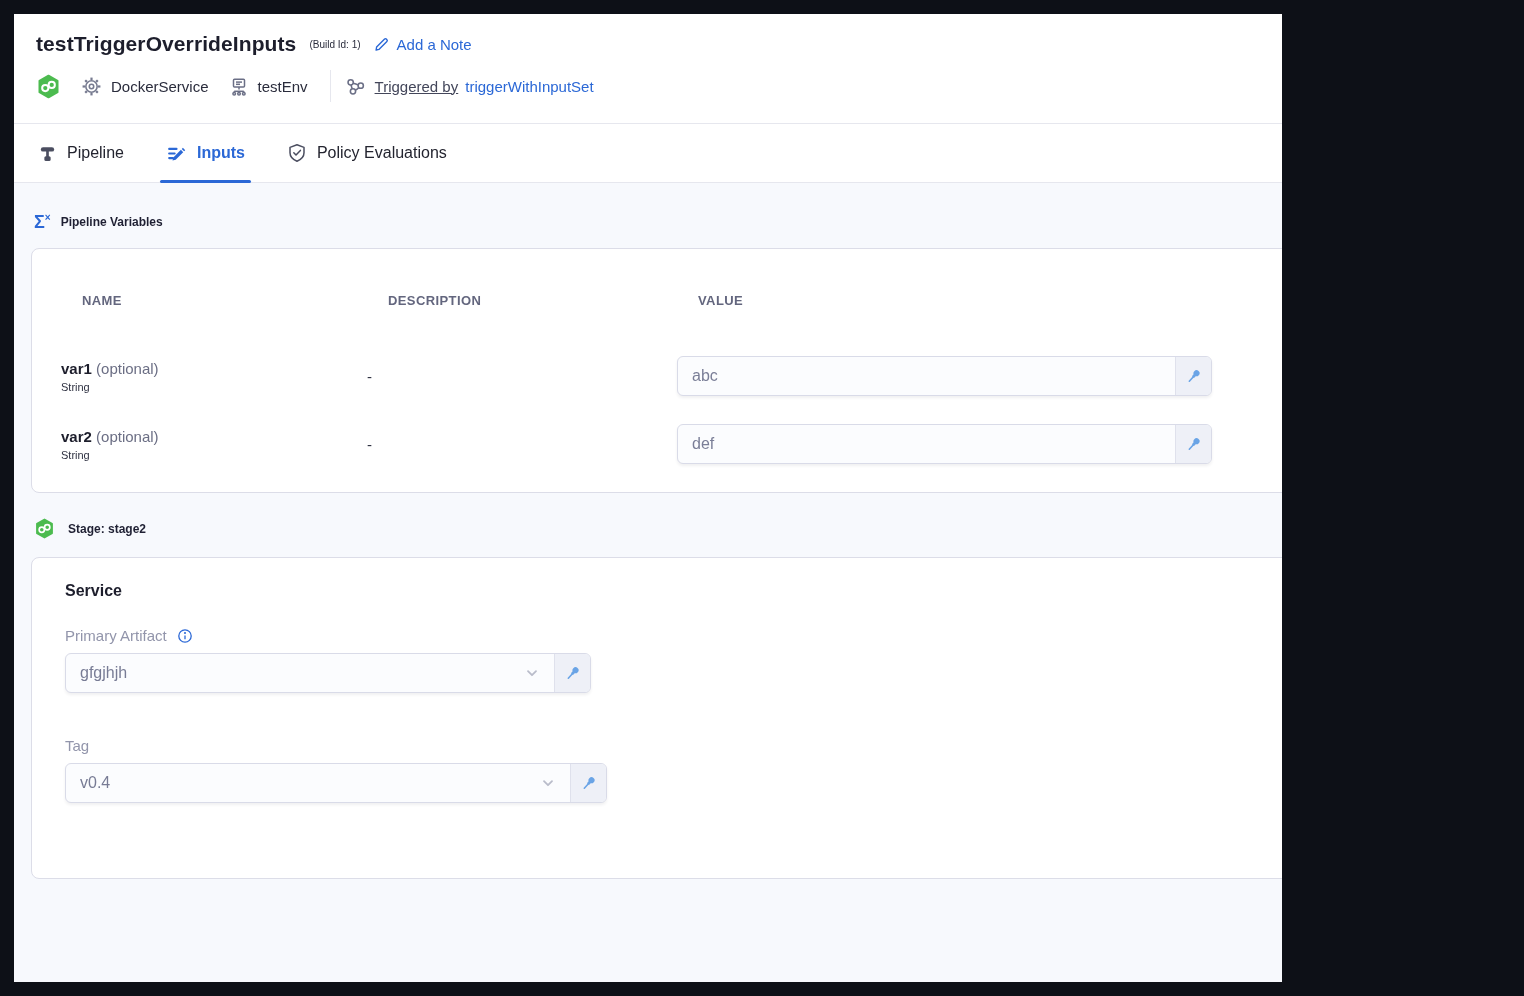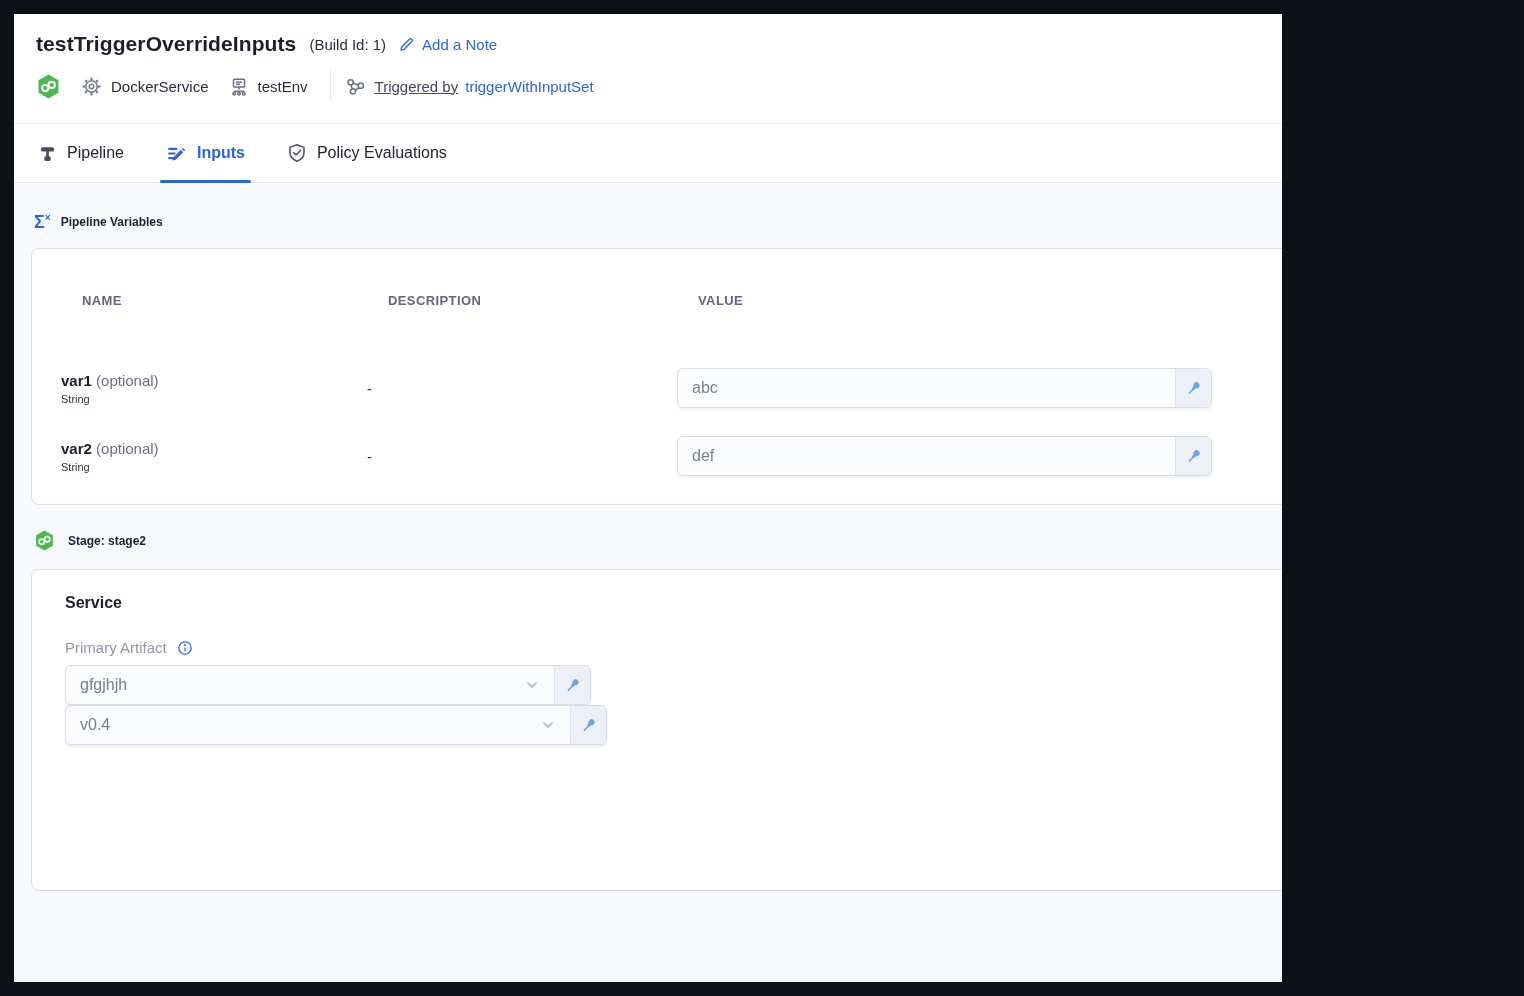--- a/index.html
+++ b/index.html
@@ -11,21 +11,21 @@
     -webkit-font-smoothing:antialiased;
   }
   .app{
     position:absolute;left:14px;top:14px;width:1268px;height:968px;
     background:#f7f9fd;overflow:hidden;display:flex;flex-direction:column;
   }
   
   .topbar{background:#ffffff;height:109px;box-sizing:border-box;padding:18px 22px 0 22px;flex:0 0 auto;}
   .title-row{display:flex;align-items:center;gap:13px;}
   .page-title{font-size:21px;font-weight:700;color:#1d1e2c;margin:0;letter-spacing:.1px;}
-  .build-id{font-size:15px;color:#2a2c3c;}
+  .build-id{font-size:10px;color:#2a2c3c;}
   .add-note{display:flex;align-items:center;gap:7px;color:#2b68d6;font-size:15px;cursor:pointer;}
   .meta-row{display:flex;align-items:center;margin-top:14px;font-size:15px;color:#2a2c3c;}
   .meta-row .gap-m{margin-left:20px;}
   .meta-label{margin-left:9px;}
   .vdivider{width:1px;height:32px;background:#e6e7ee;margin:0 14px 0 22px;}
   .triggered-by{color:#43465a;margin-left:9px;text-decoration:underline;}
   .trigger-link{color:#2b68d6;margin-left:7px;cursor:pointer;}
   
   .tabbar{
     background:#ffffff;border-top:1px solid #e6e7ee;border-bottom:1px solid #e6e7ee;
@@ -38,21 +38,21 @@
   
   .content{flex:1;padding:0 0 0 17px;}
   .section-head{display:flex;align-items:center;gap:10px;margin:30px 0 17px 3px;}
   .section-title{font-size:12px;font-weight:600;color:#1f2033;}
   .sigma{color:#2b68d6;font-weight:700;font-size:18px;line-height:1;}
   .sigma sup{font-size:10px;font-weight:700;vertical-align:super;}
   .card{background:#ffffff;border:1px solid #dcdde8;border-radius:8px;width:1265px;box-sizing:border-box;}
   
   .vars-card{padding:44px 29px 28px 29px;}
   .vgrid{display:grid;grid-template-columns:306px 310px 1fr;align-items:center;}
-  .vhead{color:#63667e;font-size:13px;font-weight:700;letter-spacing:.4px;margin-bottom:32px;padding-left:21px;}
+  .vhead{color:#63667e;font-size:13px;font-weight:700;letter-spacing:.4px;margin-bottom:20px;padding-left:21px;}
   .vrow{margin-top:28px;}
   .var-name{font-size:15px;color:#1d1e2c;}
   .var-name b{font-weight:700;}
   .var-qualifier{color:#6b6e84;font-weight:400;}
   .var-type{font-size:11px;color:#2f3242;margin-top:4px;}
   .var-desc{font-size:15px;color:#2f3242;}
   
   .control{display:flex;align-items:stretch;border:1px solid #d9dbe8;border-radius:6px;overflow:hidden;background:#fbfcfe;box-shadow:0 2px 3px rgba(40,41,61,.07);height:40px;box-sizing:border-box;}
   .control input{border:none;outline:none;background:transparent;flex:1;padding:0 14px;font-size:16px;color:#7a7e97;font-family:"Liberation Sans",sans-serif;min-width:0;}
   .pin-btn{width:35px;flex:0 0 35px;border-left:1px solid #dfe1ec;background:#eef0f7;display:flex;align-items:center;justify-content:center;cursor:pointer;}
@@ -283,20 +283,23 @@
                 <g transform="rotate(42 9 9)">
                   <circle cx="9" cy="5.2" r="3" fill="#6aa4e6"></circle>
                   <rect x="7.6" y="6.4" width="2.8" height="4.4" rx="1.1" fill="#6aa4e6"></rect>
                   <path d="M9 10.6 L9 16" stroke="#6aa4e6" stroke-width="1.6" stroke-linecap="round"></path>
                 </g>
               </svg>
           </span>
         </span>
       </div>
 
+      <div class="field-label tag-label">
+        <span>Tag</span>
+      </div>
       <div class="control w-tag">
         <div class="dropdown">
           <span class="dd-text">v0.4</span>
           <span>
             <svg width="20" height="20" viewBox="0 0 20 20" fill="none" stroke="#b9bcca" stroke-width="1.8" stroke-linecap="round" stroke-linejoin="round">
                 <path d="M6 8.2 L10 12.2 L14 8.2"></path>
               </svg>
           </span>
         </div>
         <span class="pin-btn">

